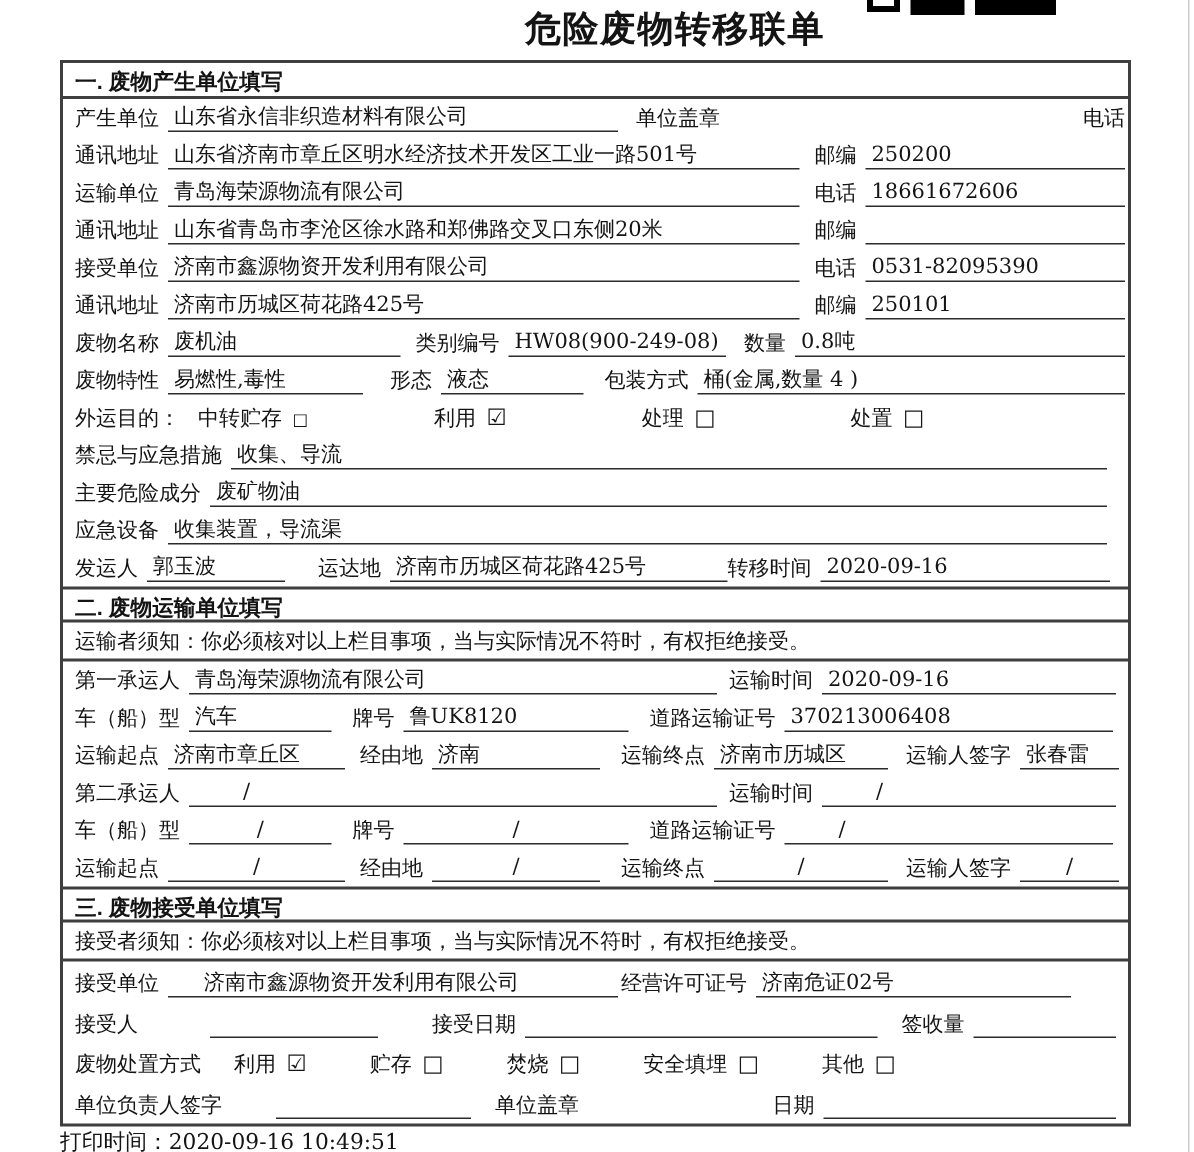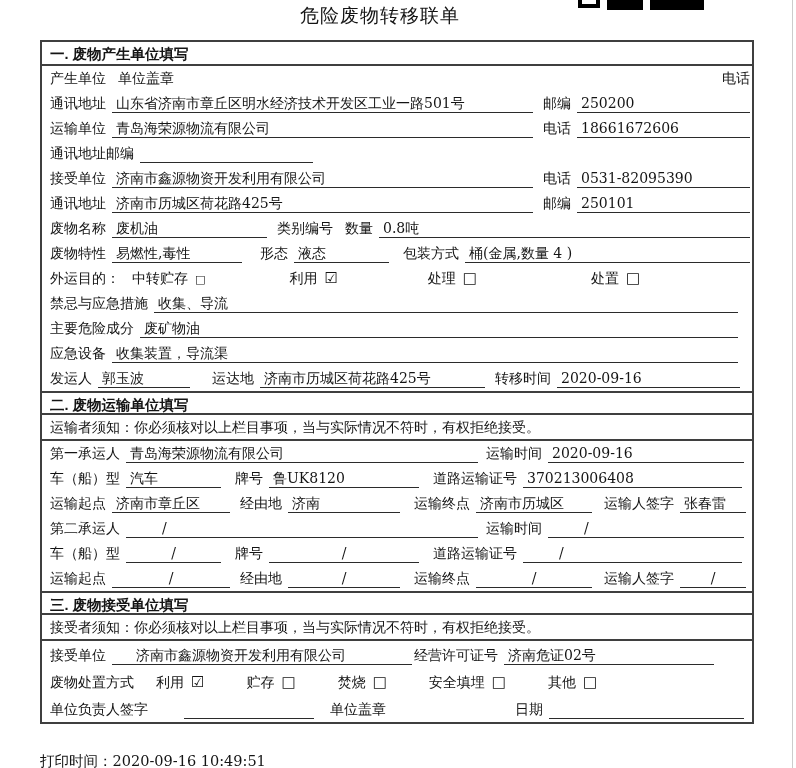--- a/index.html
+++ b/index.html
@@ -1,21 +1,21 @@
 <!DOCTYPE html>
 <html><head>
 <meta charset="utf-8">
 <style>
   html,body{margin:0;padding:0;background:#fff;}
   .page{position:relative;width:796px;height:768px;background:#ffffff;overflow:hidden;
         font-family:"DejaVu Serif","Liberation Serif",serif;color:#141414;}
   
   .docnum{position:absolute;left:40px;top:11px;font-size:14.5px;white-space:nowrap;margin-top:44px;}
-  .doc-title{position:absolute;left:300px;top:3px;width:300px;
-             font-size:19px;font-weight:normal;letter-spacing:1px;white-space:nowrap;}
+  .doc-title{position:absolute;left:300px;top:3px;width:300px;text-align:center;
+             font-size:24px;font-weight:bold;letter-spacing:1px;white-space:nowrap;}
   .clip-banner{position:absolute;left:578px;top:0;height:11px;display:flex;gap:7px;
                overflow:hidden;align-items:flex-start;}
   .clip-box{width:22px;height:18px;border:4px solid #000;margin-top:-10px;box-sizing:border-box;}
   .clip-blk1{width:36px;height:19px;background:#000;margin-top:-9px;}
   .clip-blk2{width:54px;height:19px;background:#000;margin-top:-9px;}
   .edge-line{position:absolute;right:3px;top:0;bottom:0;width:1px;background:#cccccc;}
   
   .form{position:absolute;left:40px;top:40px;width:714px;border:2px solid #3f3f3f;
         box-sizing:border-box;background:#fff;}
   .sec-head{font-weight:bold;font-size:14.5px;padding:3px 8px 4px 8px;height:24px;
@@ -53,20 +53,21 @@
     <span class="clip-blk2"></span>
   </div>
   <div class="edge-line"></div>
 
   <div class="form">
 
     <div class="sec-head">一. 废物产生单位填写</div>
 
     <div class="row">
       <span class="lbl">产生单位</span>
+      <span class="val" style="width:300px">山东省永信非织造材料有限公司</span>
       <span class="lbl" style="margin-left:12px">单位盖章</span>
       <span class="spacer"></span>
       <span class="lbl">电话</span>
     </div>
 
     <div class="row">
       <span class="lbl">通讯地址</span>
       <span class="val fill" style="margin-right:10px">山东省济南市章丘区明水经济技术开发区工业一路501号</span>
       <span class="lbl">邮编</span>
       <span class="val" style="width:173px">250200</span>
@@ -74,20 +75,21 @@
 
     <div class="row">
       <span class="lbl">运输单位</span>
       <span class="val fill" style="margin-right:10px">青岛海荣源物流有限公司</span>
       <span class="lbl">电话</span>
       <span class="val" style="width:173px">18661672606</span>
     </div>
 
     <div class="row">
       <span class="lbl">通讯地址</span>
+      <span class="val fill" style="margin-right:10px">山东省青岛市李沧区徐水路和郑佛路交叉口东侧20米</span>
       <span class="lbl">邮编</span>
       <span class="val" style="width:173px"></span>
     </div>
 
     <div class="row">
       <span class="lbl">接受单位</span>
       <span class="val fill" style="margin-right:10px">济南市鑫源物资开发利用有限公司</span>
       <span class="lbl">电话</span>
       <span class="val" style="width:173px">0531-82095390</span>
     </div>
@@ -96,39 +98,40 @@
       <span class="lbl">通讯地址</span>
       <span class="val fill" style="margin-right:10px">济南市历城区荷花路425号</span>
       <span class="lbl">邮编</span>
       <span class="val" style="width:173px">250101</span>
     </div>
 
     <div class="row">
       <span class="lbl">废物名称</span>
       <span class="val" style="width:155px">废机油</span>
       <span class="lbl" style="margin-left:10px">类别编号</span>
+      <span class="val" style="width:145px">HW08(900-249-08)</span>
       <span class="lbl" style="margin-left:12px">数量</span>
       <span class="val fill">0.8吨</span>
     </div>
 
     <div class="row">
       <span class="lbl">废物特性</span>
       <span class="val" style="width:130px">易燃性,毒性</span>
       <span class="lbl" style="margin-left:18px">形态</span>
       <span class="val" style="width:95px">液态</span>
       <span class="lbl" style="margin-left:14px">包装方式</span>
       <span class="val fill">桶(金属,数量 4 )</span>
     </div>
 
     <div class="row">
       <span class="lbl">外运目的：</span>
       <span class="opt" style="margin-left:12px"><span>中转贮存</span><span class="box box-sm">□</span></span>
       <span class="opt" style="margin-left:84px"><span>利用</span><span class="box">☑</span></span>
       <span class="opt" style="margin-left:90px"><span>处理</span><span class="box">□</span></span>
-      <span class="opt" style="margin-left:114px"><span>处置</span><span class="box">□</span></span>
+      <span class="opt" style="margin-left:90px"><span>处置</span><span class="box">□</span></span>
     </div>
 
     <div class="row">
       <span class="lbl">禁忌与应急措施</span>
       <span class="val fill" style="margin-right:12px">收集、导流</span>
     </div>
 
     <div class="row">
       <span class="lbl">主要危险成分</span>
       <span class="val fill" style="margin-right:12px">废矿物油</span>
@@ -137,21 +140,21 @@
     <div class="row">
       <span class="lbl">应急设备</span>
       <span class="val fill" style="margin-right:12px">收集装置，导流渠</span>
     </div>
 
     <div class="row">
       <span class="lbl">发运人</span>
       <span class="val" style="width:92px">郭玉波</span>
       <span class="lbl" style="margin-left:22px">运达地</span>
       <span class="val" style="width:225px">济南市历城区荷花路425号</span>
-      <span class="lbl" style="margin-left:10px">转移时间</span>
+      <span class="lbl" style="">转移时间</span>
       <span class="val fill" style="margin-right:10px">2020-09-16</span>
     </div>
 
     <div class="sec-head mid">二. 废物运输单位填写</div>
     <div class="notice">运输者须知：你必须核对以上栏目事项，当与实际情况不符时，有权拒绝接受。</div>
 
     <div class="row">
       <span class="lbl">第一承运人</span>
       <span class="val fill" style="margin-right:8px">青岛海荣源物流有限公司</span>
       <span class="lbl">运输时间</span>
@@ -208,20 +211,28 @@
     <div class="sec-head mid">三. 废物接受单位填写</div>
     <div class="notice">接受者须知：你必须核对以上栏目事项，当与实际情况不符时，有权拒绝接受。</div>
 
     <div class="row tall">
       <span class="lbl">接受单位</span>
       <span class="val" style="width:300px;padding-left:24px">济南市鑫源物资开发利用有限公司</span>
       <span class="lbl" style="margin-left:2px">经营许可证号</span>
       <span class="val fill" style="margin-right:36px">济南危证02号</span>
     </div>
 
+    <div class="row tall">
+      <span class="lbl">接受人</span>
+      <span class="val" style="width:112px;margin-left:48px"></span>
+      <span class="lbl" style="margin-left:36px">接受日期</span>
+      <span class="val" style="width:235px"></span>
+      <span class="lbl" style="margin-left:16px">签收量</span>
+      <span class="val fill" style="margin-right:6px"></span>
+    </div>
 
     <div class="row tall">
       <span class="lbl">废物处置方式</span>
       <span class="opt" style="margin-left:22px"><span>利用</span><span class="box">☑</span></span>
       <span class="opt" style="margin-left:42px"><span>贮存</span><span class="box">□</span></span>
       <span class="opt" style="margin-left:42px"><span>焚烧</span><span class="box">□</span></span>
       <span class="opt" style="margin-left:42px"><span>安全填埋</span><span class="box">□</span></span>
       <span class="opt" style="margin-left:42px"><span>其他</span><span class="box">□</span></span>
     </div>
 

